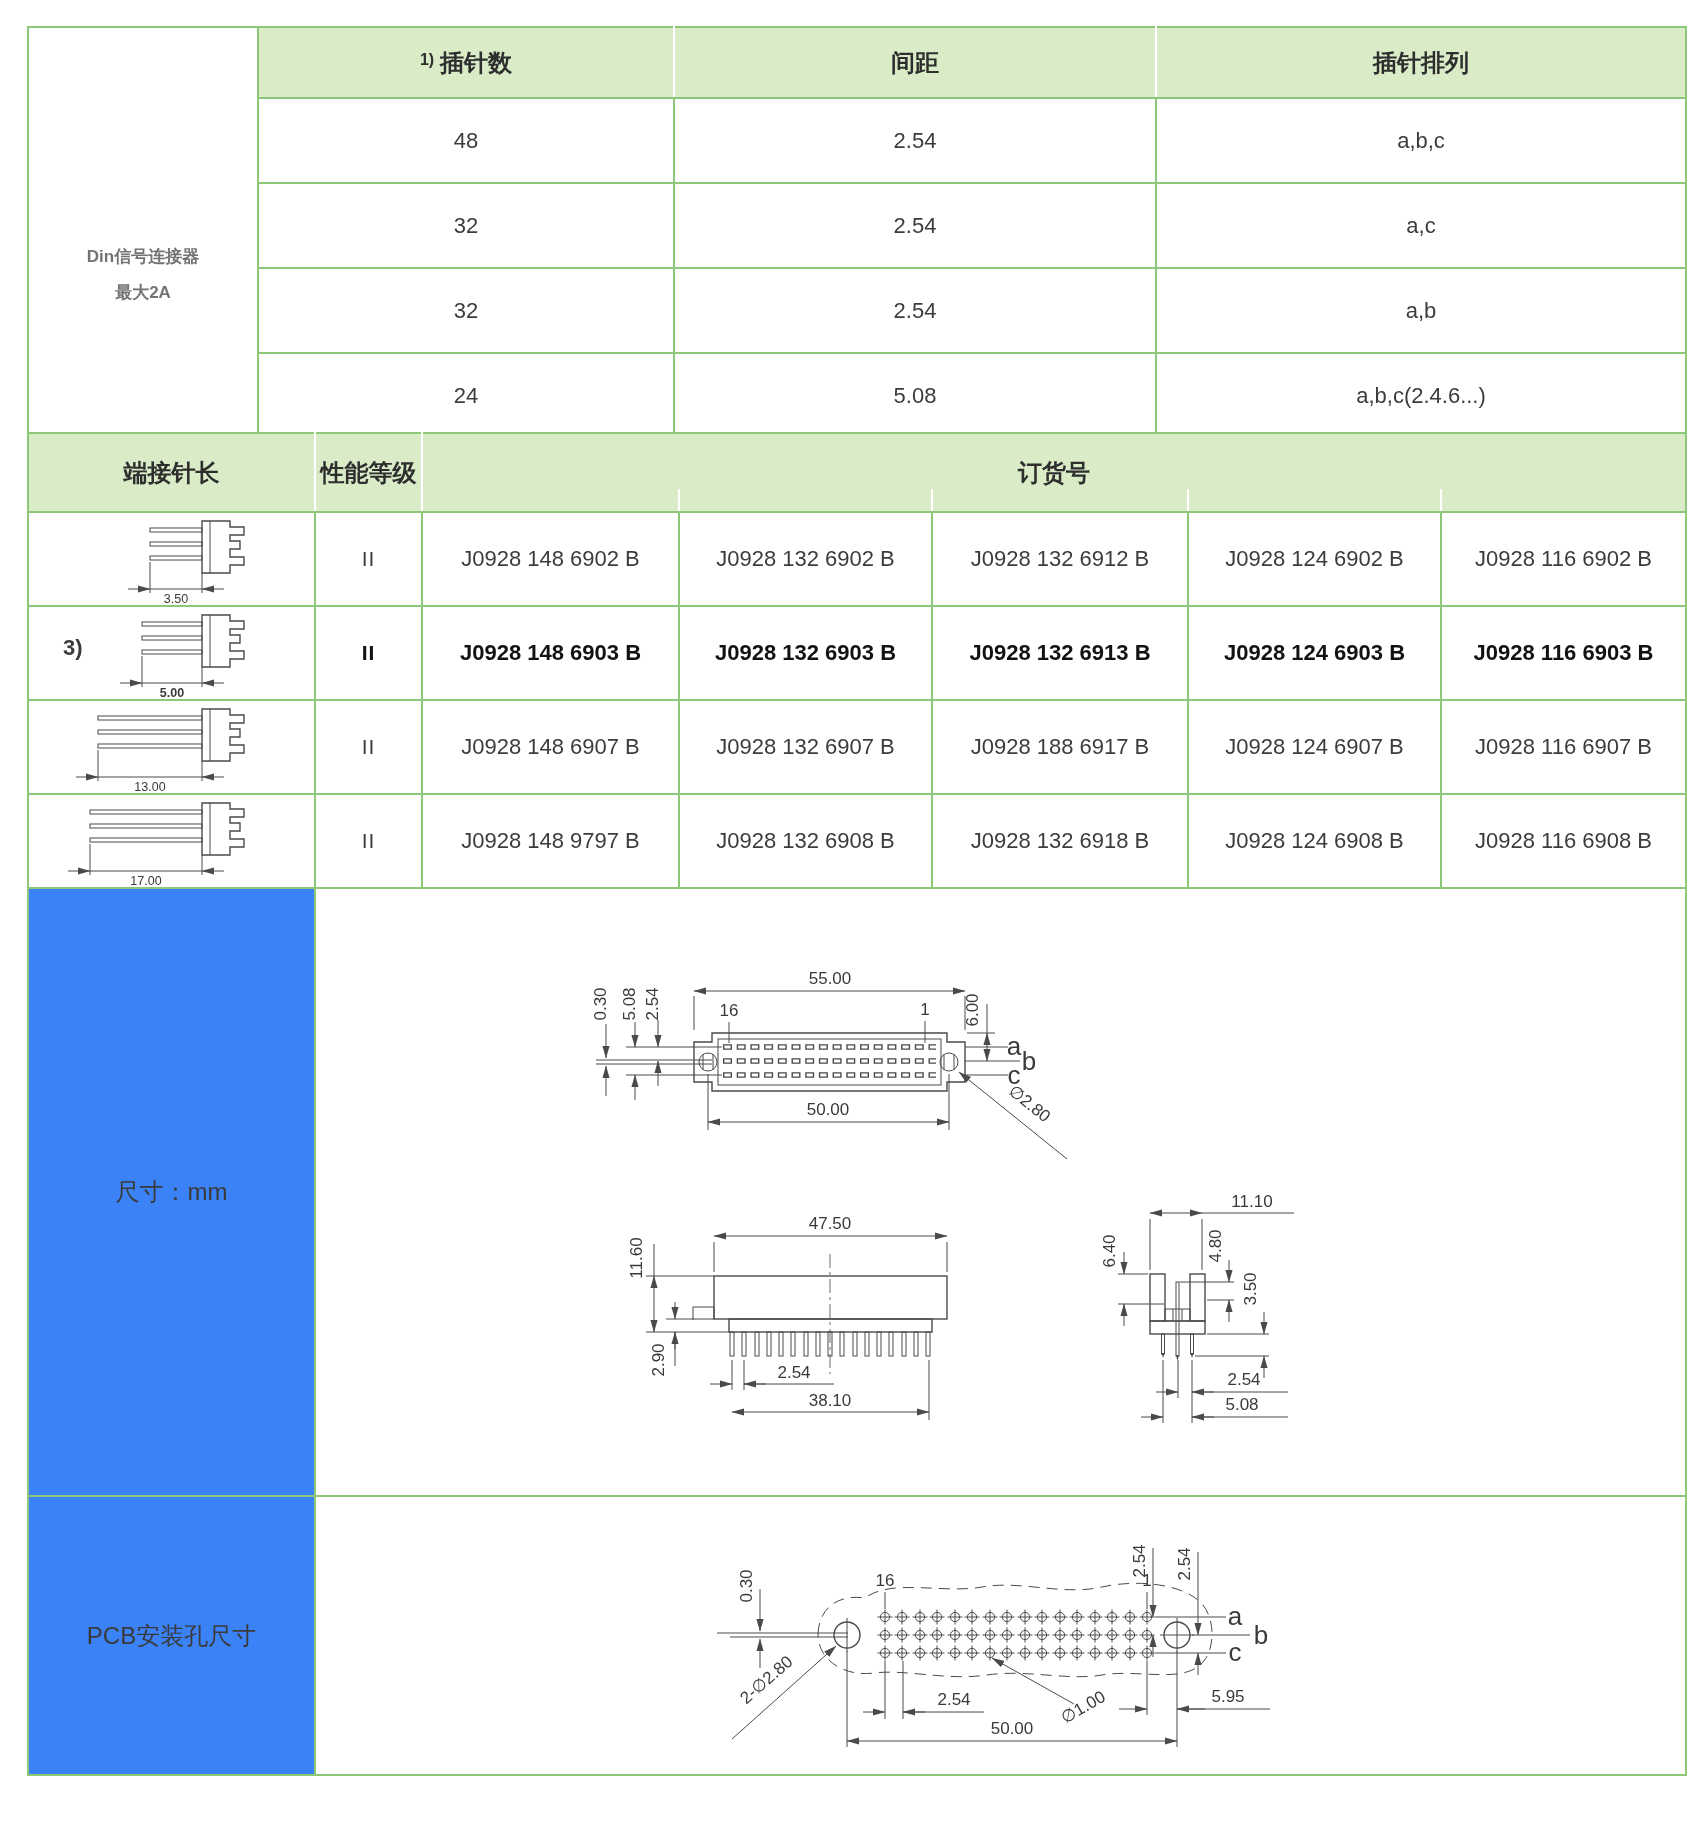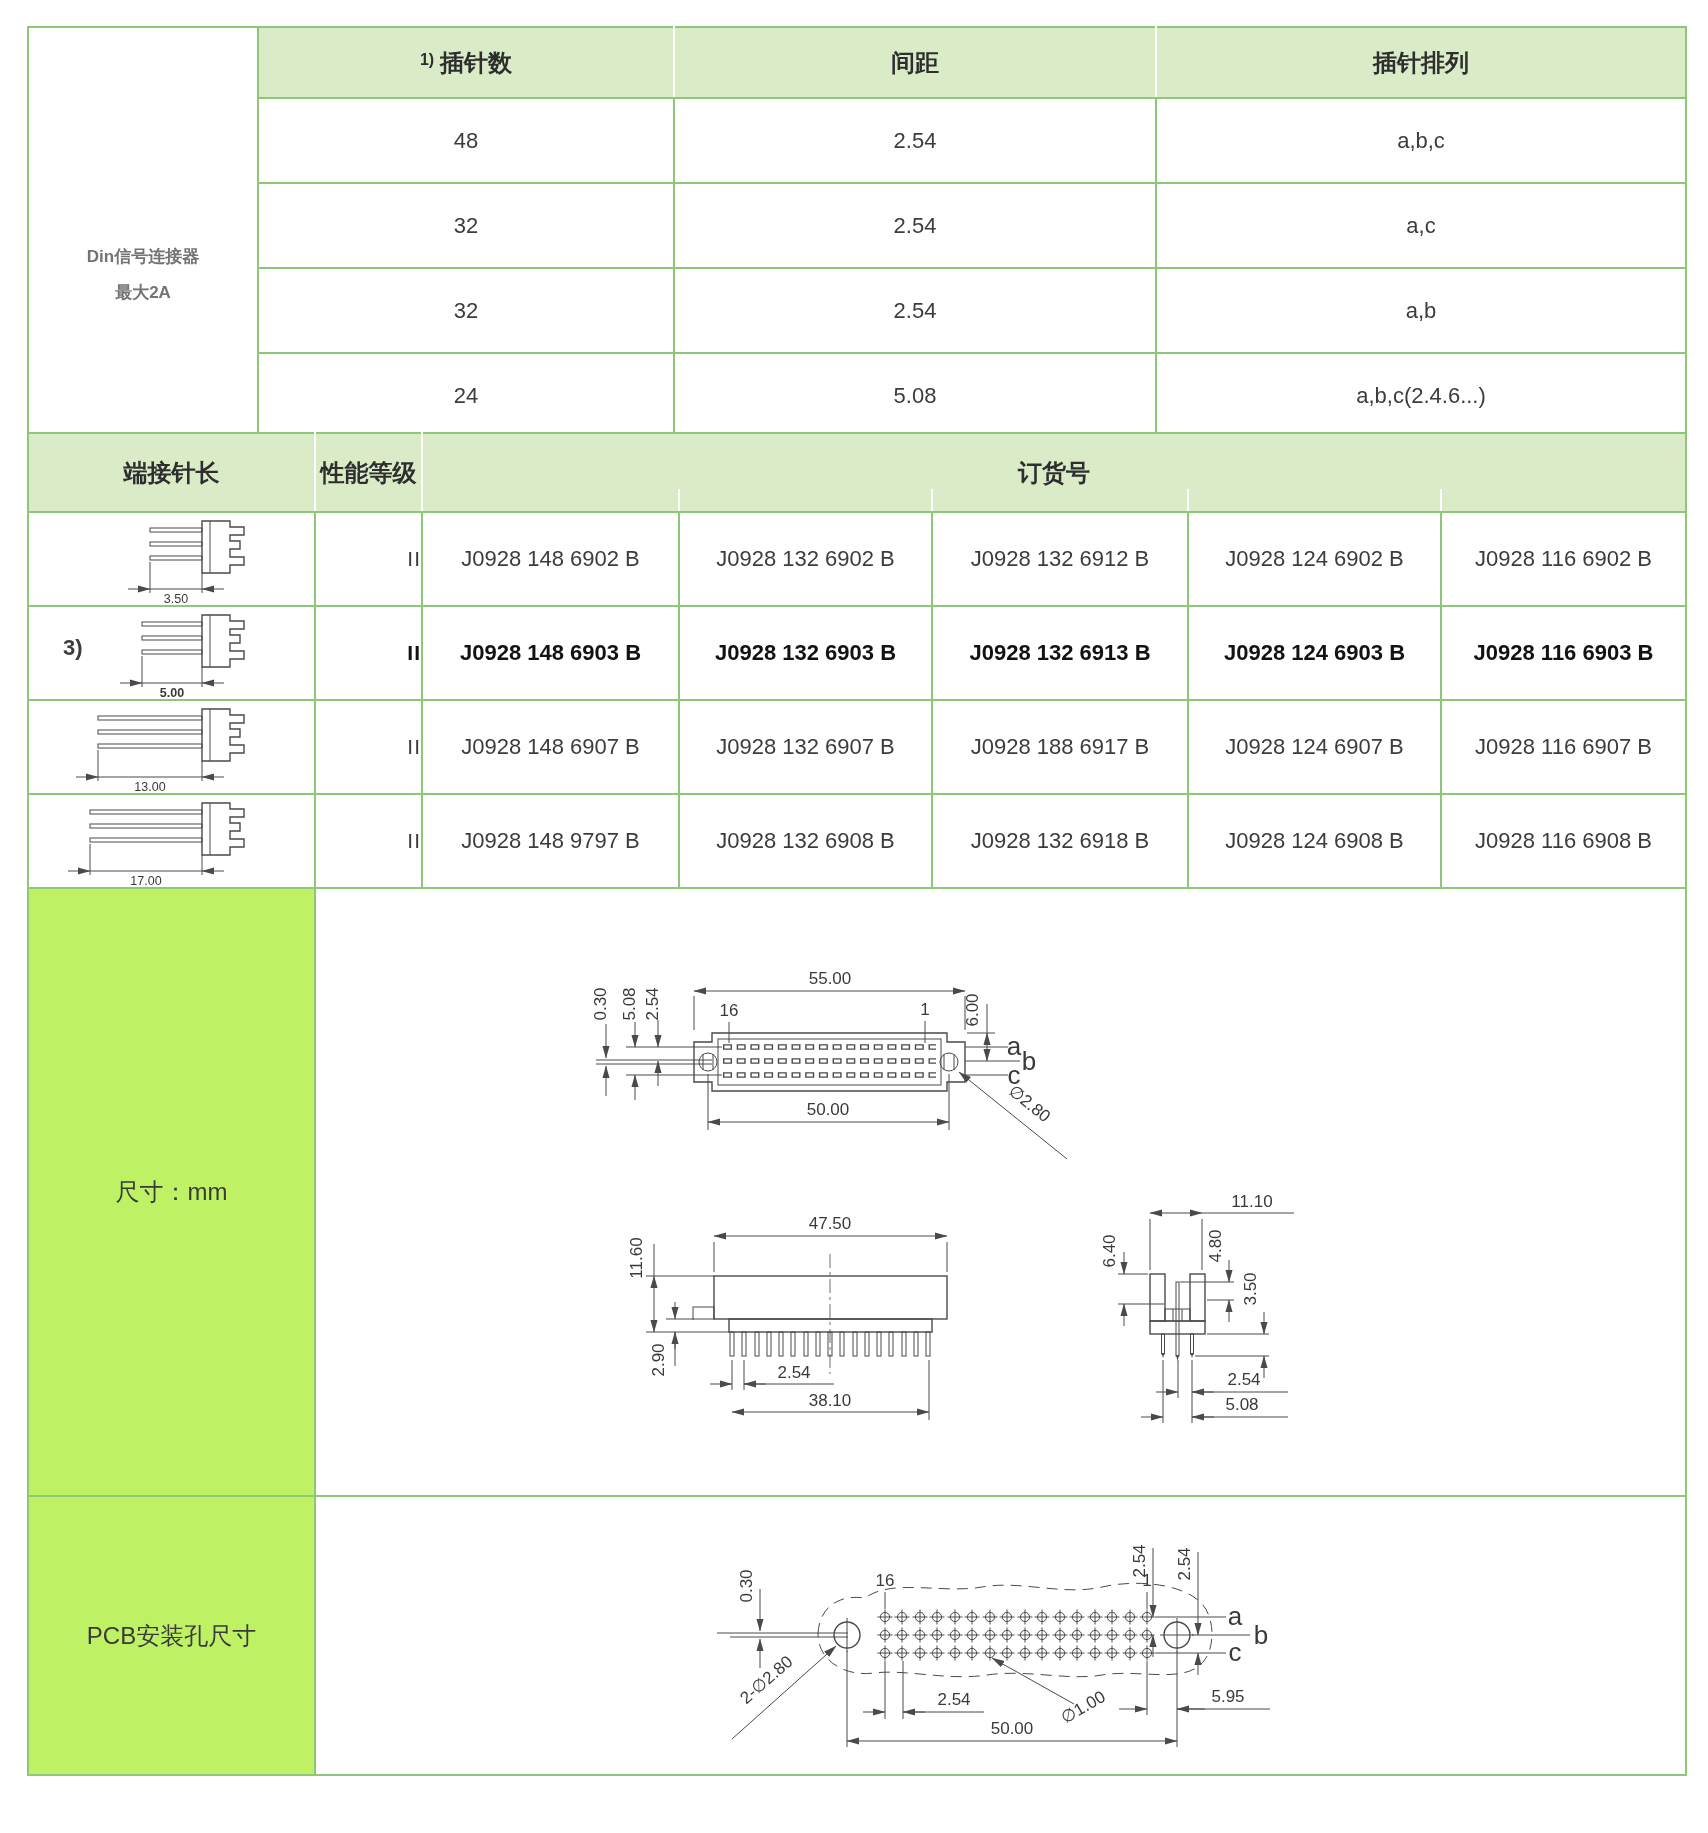--- a/index.html
+++ b/index.html
@@ -17,25 +17,25 @@
   #tableB{top:432px;width:1658px;}
   #tableB tr.hd{height:79px;}
   #tableB tr.r1{height:90px;} #tableB tr.r2{height:90px;}
   #tableB tr.r3{height:92px;} #tableB tr.r4{height:90px;}
   #tableB tr.dimsrow{height:608px;} #tableB tr.pcbrow{height:279px;}
 
   .wsl{border-left-color:#fff !important;}
   .wsr{border-right-color:#fff !important;margin-top:40px;}
   .product-cell{font-weight:bold;font-size:17px;color:#737373;line-height:36px;}
   .notemark{font-size:16px;font-weight:bold;vertical-align:6px;margin-right:6px;}
-  .grade{font-size:21px;letter-spacing:1px;text-align:right;}
+  .grade{font-size:21px;letter-spacing:1px;}
   .boldrow td{font-weight:bold;color:#121212;}
   .ordhdr{position:relative;}
   .psep{position:absolute;bottom:0;width:2px;height:22px;background:#fff;}
-  .seclabel{font-size:24px;font-weight:normal;background:#bef264;color:#3a3a3a;}
+  .seclabel{font-size:24px;font-weight:normal;background:#3b82f6;color:#3a3a3a;}
   .drawcell{position:relative;background:#fff;}
   .drawcell svg{position:absolute;}
   .diagcell{position:relative;}
   .pinicon{display:block;margin:0 auto;}
   .rownote{position:absolute;left:34px;top:28px;font-size:22px;color:#3c3c3c;}
 
   .footnotes{position:absolute;left:27px;top:1756px;font-size:23px;line-height:31px;color:#3a3a3a;}
 
   
   .d line,.d path,.d rect,.d circle{stroke:#4a4a4a;fill:none;stroke-width:1;}

